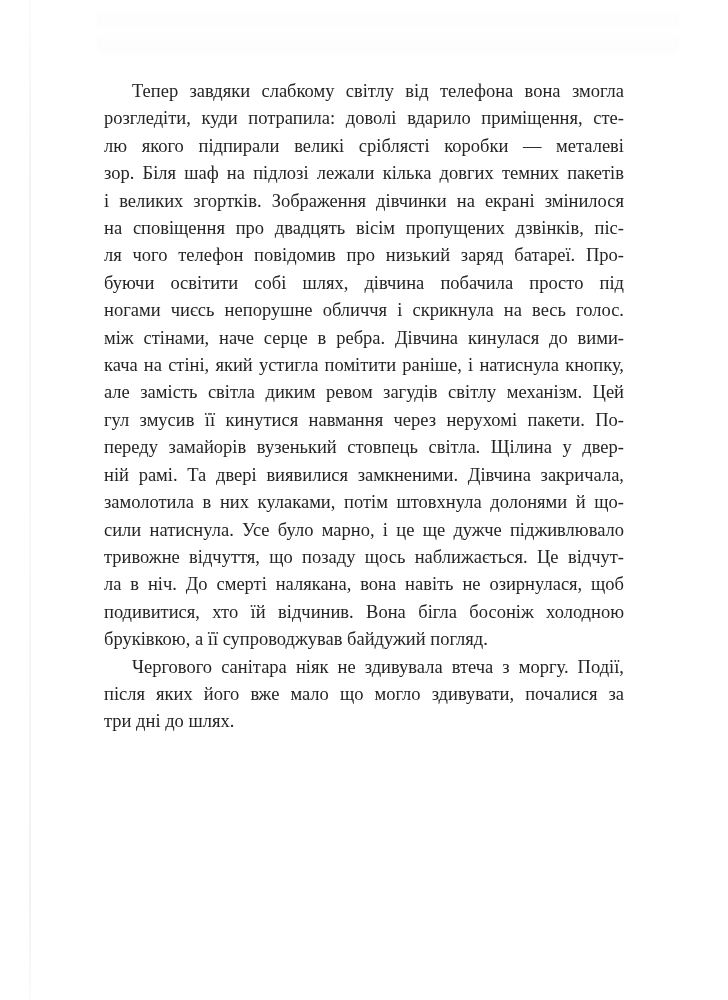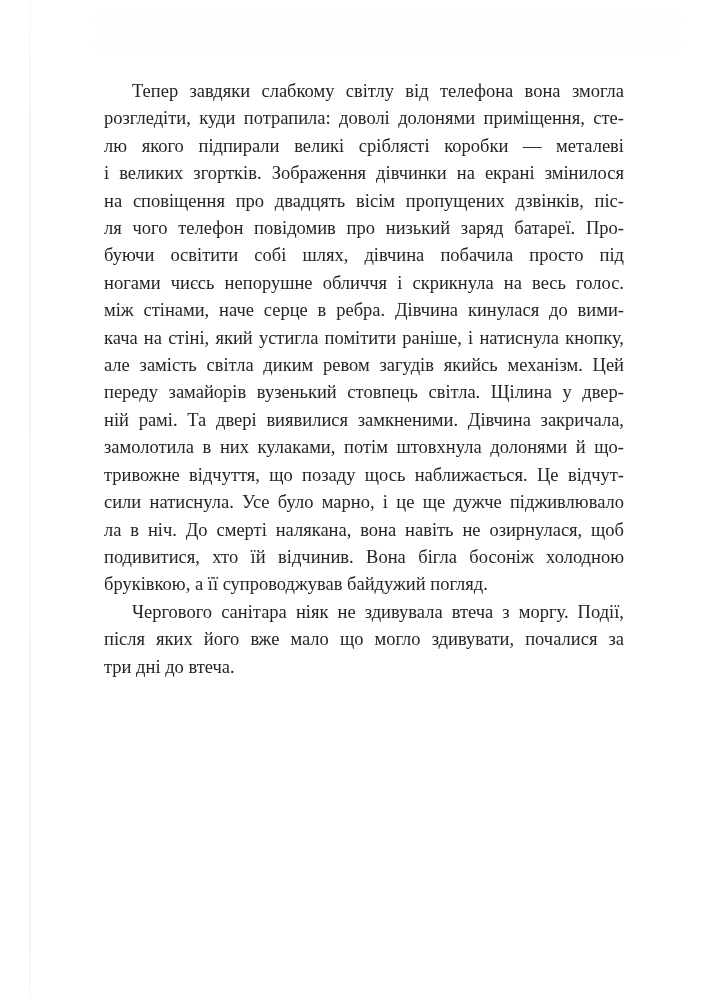--- a/index.html
+++ b/index.html
@@ -62,38 +62,40 @@
 </style>
 </head>
 <body>
 
 <div class="page">
   <div class="edge-artifact"></div>
   <div class="bleed-artifact"></div>
   <div class="text-block" style="color: rgb(37, 37, 37);">
       <div class="paragraph">
         <div class="line first">Тепер завдяки слабкому світлу від телефона вона змогла</div>
-        <div class="line">розгледіти, куди потрапила: доволі долонями приміщення, сте-</div>
+        <div class="line">розгледіти, куди потрапила: доволі вдарило приміщення, сте-</div>
         <div class="line">лю якого підпирали великі сріблясті коробки — металеві</div>
+        <div class="line">зор. Біля шаф на підлозі лежали кілька довгих темних пакетів</div>
         <div class="line">і великих згортків. Зображення дівчинки на екрані змінилося</div>
         <div class="line">на сповіщення про двадцять вісім пропущених дзвінків, піс-</div>
         <div class="line">ля чого телефон повідомив про низький заряд батареї. Про-</div>
         <div class="line">буючи освітити собі шлях, дівчина побачила просто під</div>
         <div class="line">ногами чиєсь непорушне обличчя і скрикнула на весь голос.</div>
         <div class="line">між стінами, наче серце в ребра. Дівчина кинулася до вими-</div>
         <div class="line">кача на стіні, який устигла помітити раніше, і натиснула кнопку,</div>
-        <div class="line">але замість світла диким ревом загудів якийсь механізм. Цей</div>
+        <div class="line">але замість світла диким ревом загудів світлу механізм. Цей</div>
+        <div class="line">гул змусив її кинутися навмання через нерухомі пакети. По-</div>
         <div class="line">переду замайорів вузенький стовпець світла. Щілина у двер-</div>
         <div class="line">ній рамі. Та двері виявилися замкненими. Дівчина закричала,</div>
         <div class="line">замолотила в них кулаками, потім штовхнула долонями й що-</div>
+        <div class="line">сили натиснула. Усе було марно, і це ще дужче підживлювало</div>
         <div class="line">тривожне відчуття, що позаду щось наближається. Це відчут-</div>
-        <div class="line">сили натиснула. Усе було марно, і це ще дужче підживлювало</div>
         <div class="line">ла в ніч. До смерті налякана, вона навіть не озирнулася, щоб</div>
         <div class="line">подивитися, хто їй відчинив. Вона бігла босоніж холодною</div>
         <div class="line last">бруківкою, а її супроводжував байдужий погляд.</div>
       </div>
       <div class="paragraph">
         <div class="line first">Чергового санітара ніяк не здивувала втеча з моргу. Події,</div>
         <div class="line">після яких його вже мало що могло здивувати, почалися за</div>
-        <div class="line last">три дні до втеча.</div>
+        <div class="line last">три дні до шлях.</div>
       </div>
     </div>
 </div>
 
 </body></html>

